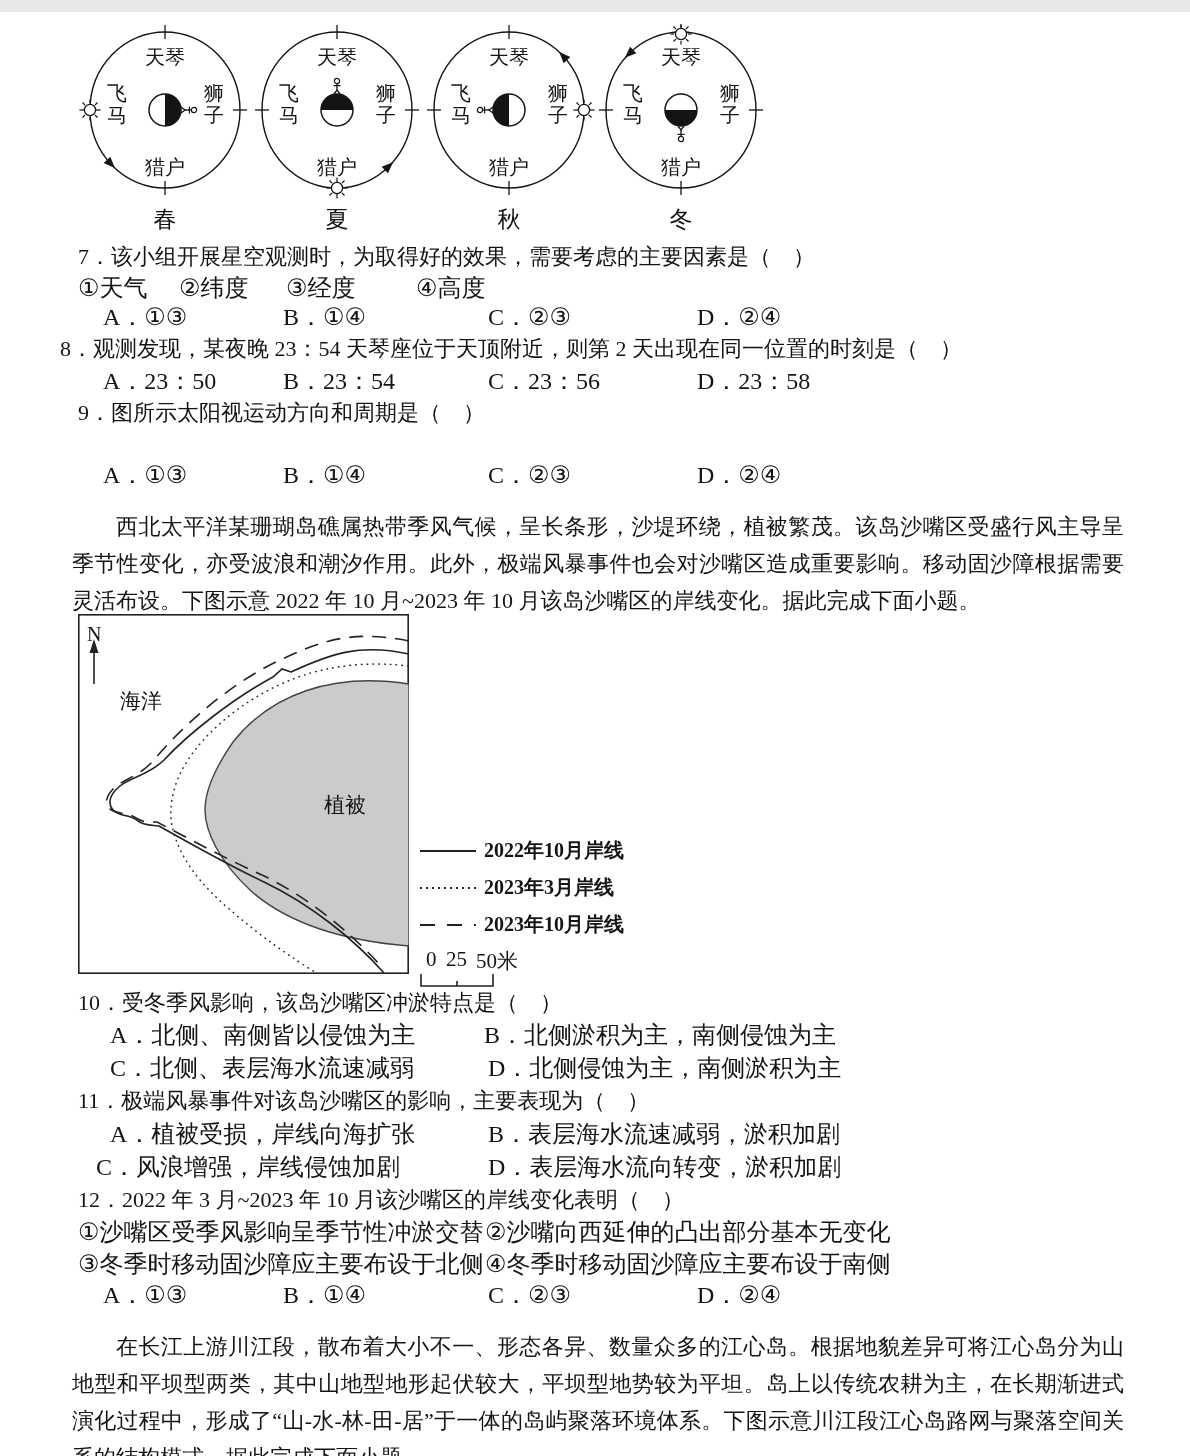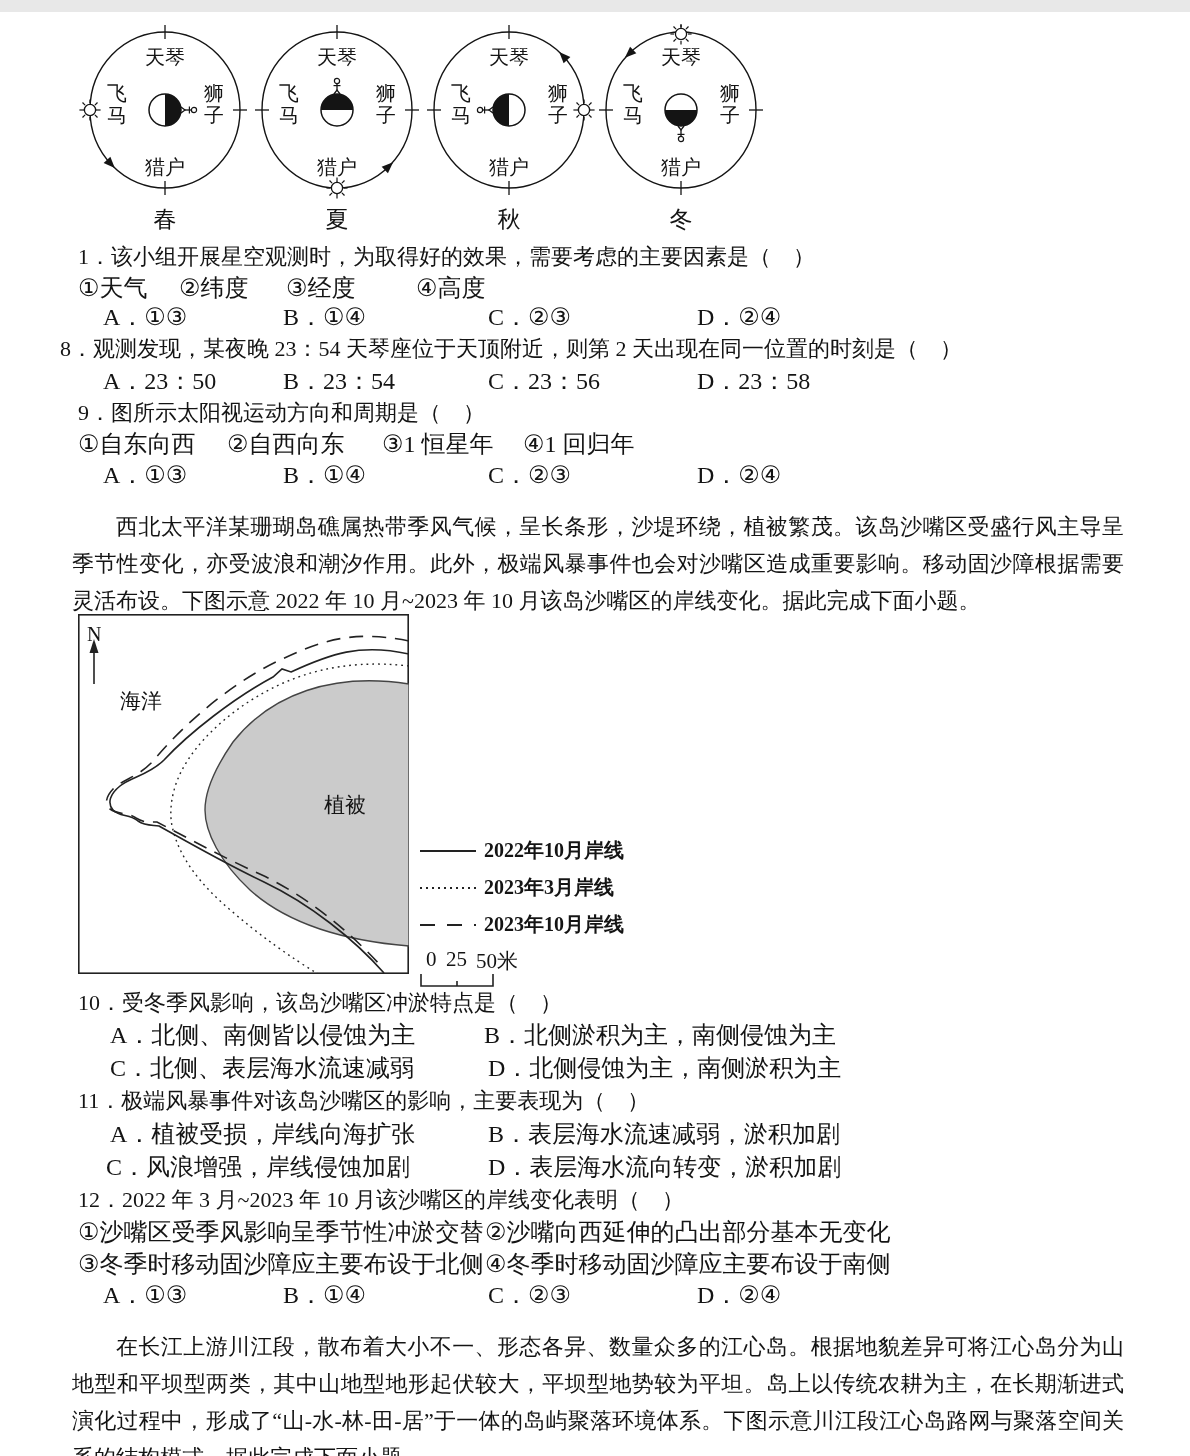--- a/index.html
+++ b/index.html
@@ -182,21 +182,21 @@
           <line x1="4.949747468305832" y1="-4.949747468305834" x2="7.495331880577401" y2="-7.495331880577405" stroke="#141414" stroke-width="1.2"></line>
           <circle cx="0" cy="0" r="5.6" fill="#fff" stroke="#141414" stroke-width="1.3"></circle>
         </g>
         <g transform="translate(35,29) rotate(137)">
           <path d="M7,0 L-4.4,4.6 L-4.4,-4.6 Z" fill="#141414"></path>
         </g>
         <text x="86" y="203" font-size="23" text-anchor="middle">冬</text>
       </svg>
     </div>
 
-  <div class="abs t" style="left:78px;top:231px">1．该小组开展星空观测时，为取得好的效果，需要考虑的主要因素是（　）</div>
+  <div class="abs t" style="left:78px;top:231px">7．该小组开展星空观测时，为取得好的效果，需要考虑的主要因素是（　）</div>
   <div class="row" style="left:78px;top:262px">
     <span style="left:0px">①天气</span>
     <span style="left:101px">②纬度</span>
     <span style="left:208px">③经度</span>
     <span style="left:338px">④高度</span>
   </div>
   <div class="row" style="left:78px;top:291px">
     <span style="left:25px">A．①③</span>
     <span style="left:205px">B．①④</span>
     <span style="left:410px">C．②③</span>
@@ -205,26 +205,20 @@
 
   <div class="abs t" style="left:60px;top:323px">8．观测发现，某夜晚 23：54 天琴座位于天顶附近，则第 2 天出现在同一位置的时刻是（　）</div>
   <div class="row" style="left:78px;top:355px">
     <span style="left:25px">A．23：50</span>
     <span style="left:205px">B．23：54</span>
     <span style="left:410px">C．23：56</span>
     <span style="left:619px">D．23：58</span>
   </div>
 
   <div class="abs t" style="left:78px;top:387px">9．图所示太阳视运动方向和周期是（　）</div>
-  <div class="row" style="left:78px;top:418px">
-    <span style="left:0px">①自东向西</span>
-    <span style="left:149px">②自西向东</span>
-    <span style="left:304px">③1 恒星年</span>
-    <span style="left:445px">④1 回归年</span>
-  </div>
   <div class="row" style="left:78px;top:449px">
     <span style="left:25px">A．①③</span>
     <span style="left:205px">B．①④</span>
     <span style="left:410px">C．②③</span>
     <span style="left:619px">D．②④</span>
   </div>
 
   <div class="para" style="top:496px">西北太平洋某珊瑚岛礁属热带季风气候，呈长条形，沙堤环绕，植被繁茂。该岛沙嘴区受盛行风主导呈季节性变化，亦受波浪和潮汐作用。此外，极端风暴事件也会对沙嘴区造成重要影响。移动固沙障根据需要灵活布设。下图示意 2022 年 10 月~2023 年 10 月该岛沙嘴区的岸线变化。据此完成下面小题。</div>
 
   <svg class="abs" style="left:78px;top:602px" width="331" height="360" viewBox="0 0 331 360">
@@ -274,21 +268,21 @@
     <span style="left:32px">C．北侧、表层海水流速减弱</span>
     <span style="left:410px">D．北侧侵蚀为主，南侧淤积为主</span>
   </div>
 
   <div class="abs t" style="left:78px;top:1075px">11．极端风暴事件对该岛沙嘴区的影响，主要表现为（　）</div>
   <div class="row" style="left:78px;top:1108px">
     <span style="left:32px">A．植被受损，岸线向海扩张</span>
     <span style="left:410px">B．表层海水流速减弱，淤积加剧</span>
   </div>
   <div class="row" style="left:78px;top:1141px">
-    <span style="left:28px">C．风浪增强，岸线侵蚀加剧</span>
+    <span style="left:18px">C．风浪增强，岸线侵蚀加剧</span>
     <span style="left:410px">D．表层海水流向转变，淤积加剧</span>
   </div>
 
   <div class="abs t" style="left:78px;top:1174px">12．2022 年 3 月~2023 年 10 月该沙嘴区的岸线变化表明（　）</div>
   <div class="row" style="left:78px;top:1206px">
     <span style="left:0px">①沙嘴区受季风影响呈季节性冲淤交替</span>
     <span style="left:407px">②沙嘴向西延伸的凸出部分基本无变化</span>
   </div>
   <div class="row" style="left:78px;top:1238px">
     <span style="left:0px">③冬季时移动固沙障应主要布设于北侧</span>

